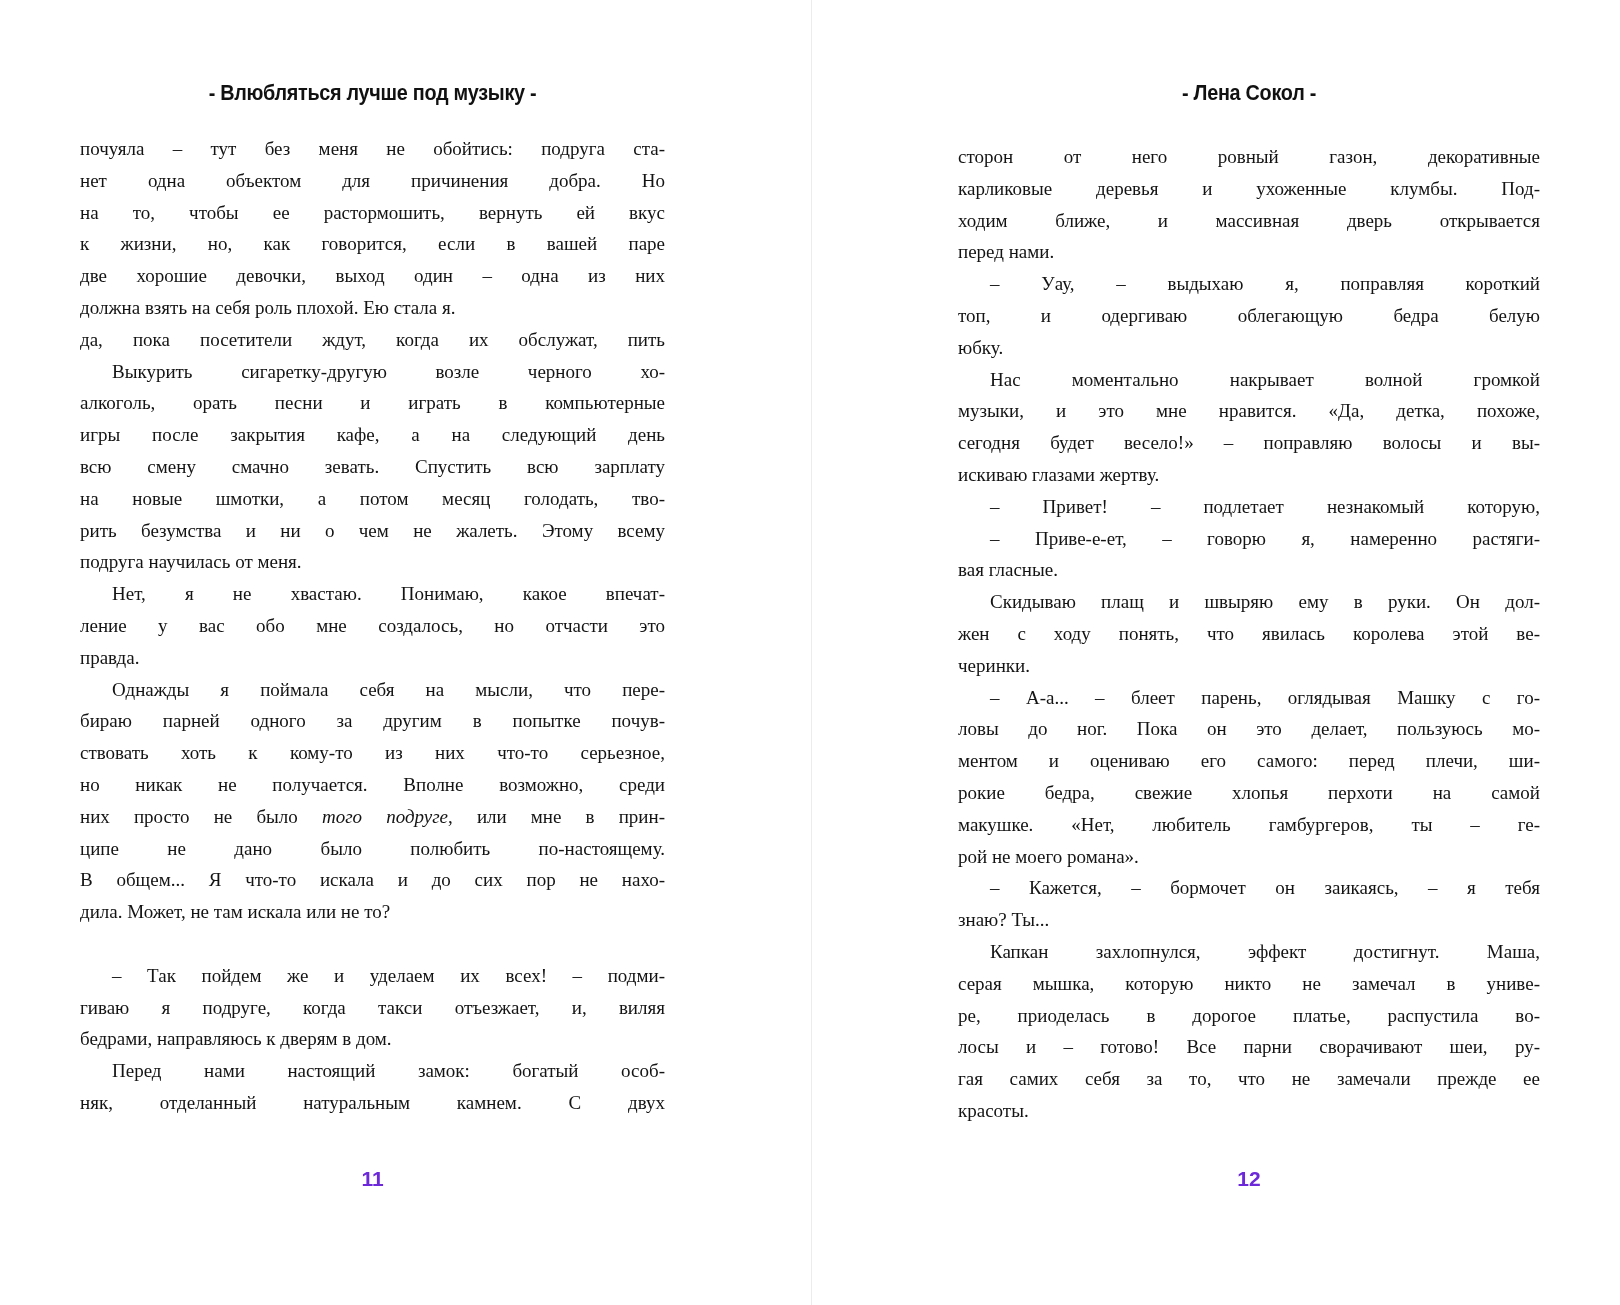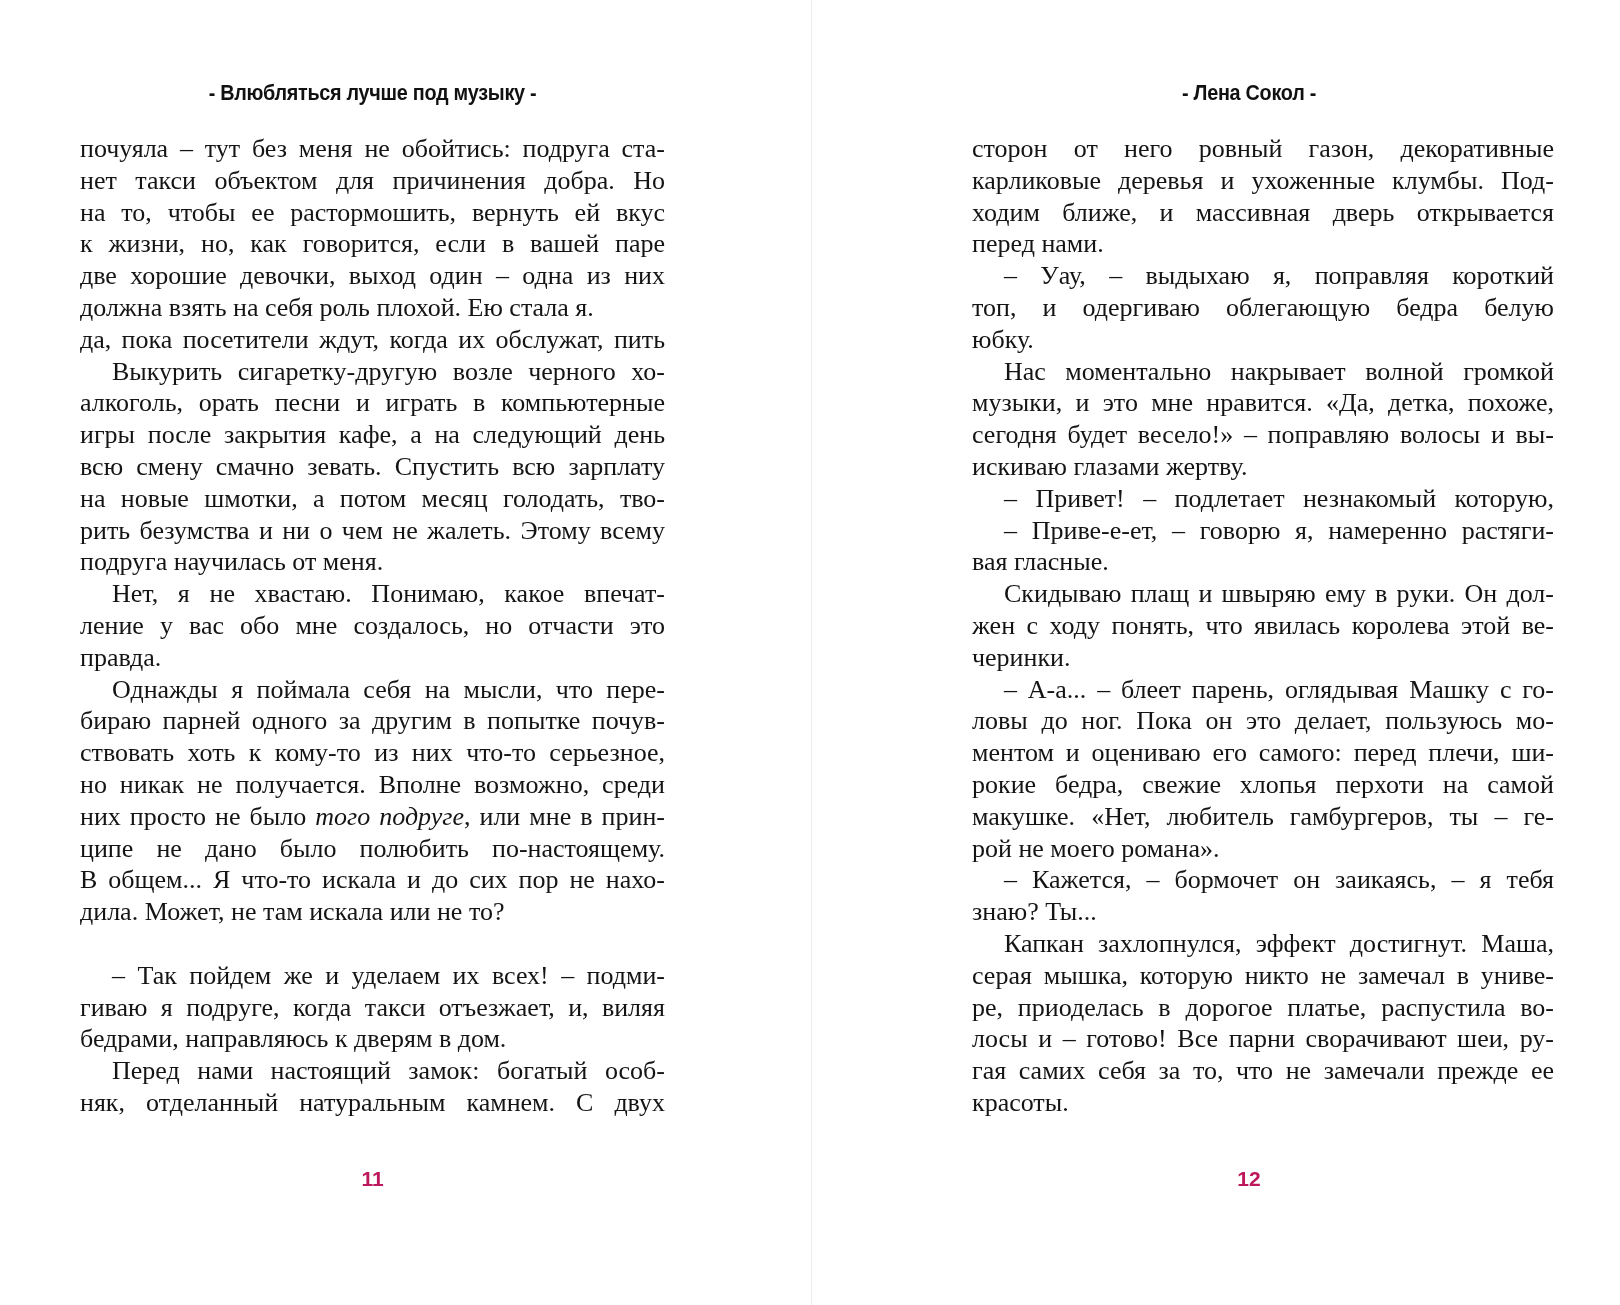--- a/index.html
+++ b/index.html
@@ -12,47 +12,47 @@
     .running-head {
       position: absolute; top: 80px; text-align: center;
       font-family: "Liberation Sans", sans-serif; font-weight: bold; font-size: 22px;
       letter-spacing: -0.3px; color: #111;
       transform: scaleX(0.9); transform-origin: center;
     }
     .left .running-head { left: 80px; width: 585px; }
     .right .running-head { left: 146px; width: 582px; }
     .text {
       position: absolute; top: 133px;
-      font-family: "Liberation Serif", "DejaVu Serif", serif; font-size: 26px;
+      font-family: "Liberation Serif", "DejaVu Serif", serif; font-size: 19px;
       line-height: 31.8px; color: #141414;
     }
     .left .text { left: 80px; width: 585px; }
-    .right .text { left: 160px; width: 582px; }
+    .right .text { left: 146px; width: 582px; margin-top: 8px; }
     .line { display: block; height: 31.8px; white-space: nowrap; text-align: justify; text-align-last: justify; overflow: visible; }
     .line.last { text-align-last: left; }
     .line.indent { padding-left: 32px; }
     .line em { font-style: italic; }
     .folio {
       position: absolute; top: 1167px; text-align: center;
-      font-family: "Liberation Sans", sans-serif; font-weight: bold; font-size: 21px; color: #be185d;
+      font-family: "Liberation Sans", sans-serif; font-weight: bold; font-size: 21px; color: #6d28d9;
     }
     .left .folio { left: 80px; width: 585px; }
     .right .folio { left: 146px; width: 582px; }
   </style>
 </head>
 <body>
 
 <div class="spread">
   <div class="gutter"></div>
 
   <div class="page left">
     <div class="running-head">- Влюбляться лучше под музыку -</div>
     <div class="text">
         <span class="line">почуяла – тут без меня не обойтись: подруга ста-</span>
-        <span class="line">нет такси объектом для причинения добра. Но</span>
+        <span class="line">нет одна объектом для причинения добра. Но</span>
         <span class="line">на то, чтобы ее растормошить, вернуть ей вкус</span>
         <span class="line">к жизни, но, как говорится, если в вашей паре</span>
         <span class="line">две хорошие девочки, выход один – одна из них</span>
         <span class="line last">должна взять на себя роль плохой. Ею стала я.</span>
         <span class="line">да, пока посетители ждут, когда их обслужат, пить</span>
         <span class="line indent">Выкурить сигаретку-другую возле черного хо-</span>
         <span class="line">алкоголь, орать песни и играть в компьютерные</span>
         <span class="line">игры после закрытия кафе, а на следующий день</span>
         <span class="line">всю смену смачно зевать. Спустить всю зарплату</span>
         <span class="line">на новые шмотки, а потом месяц голодать, тво-</span>

